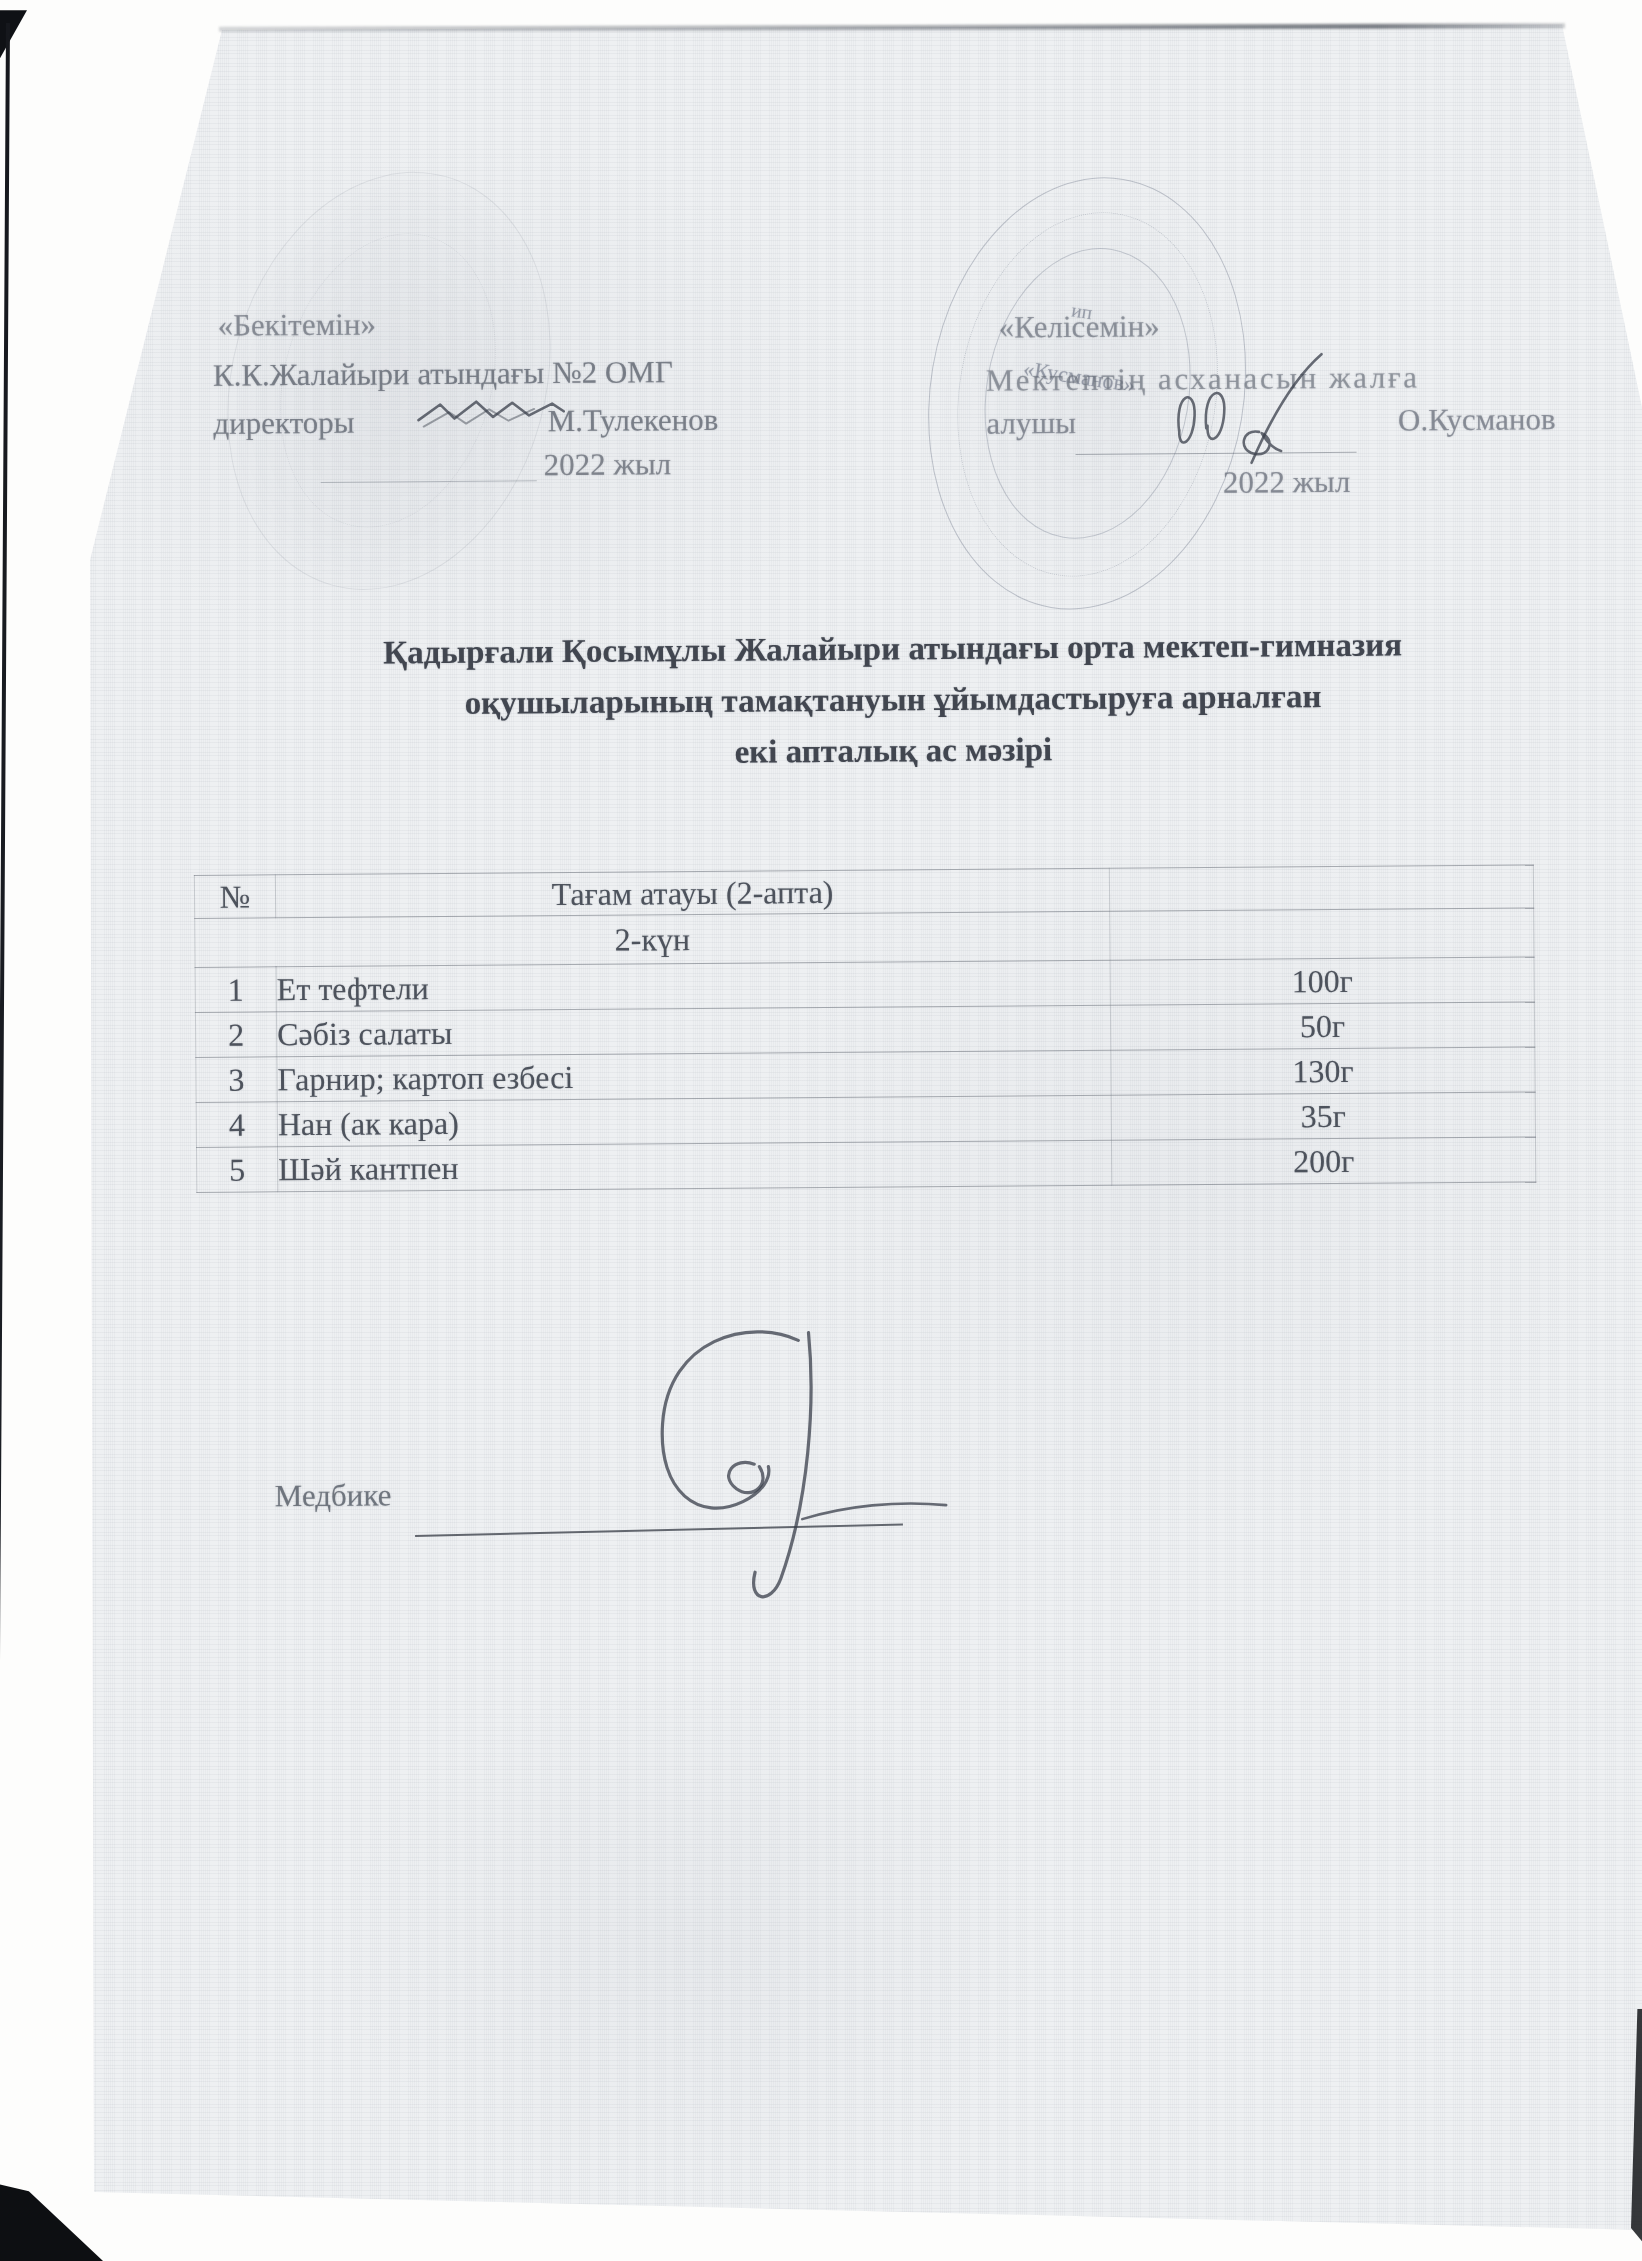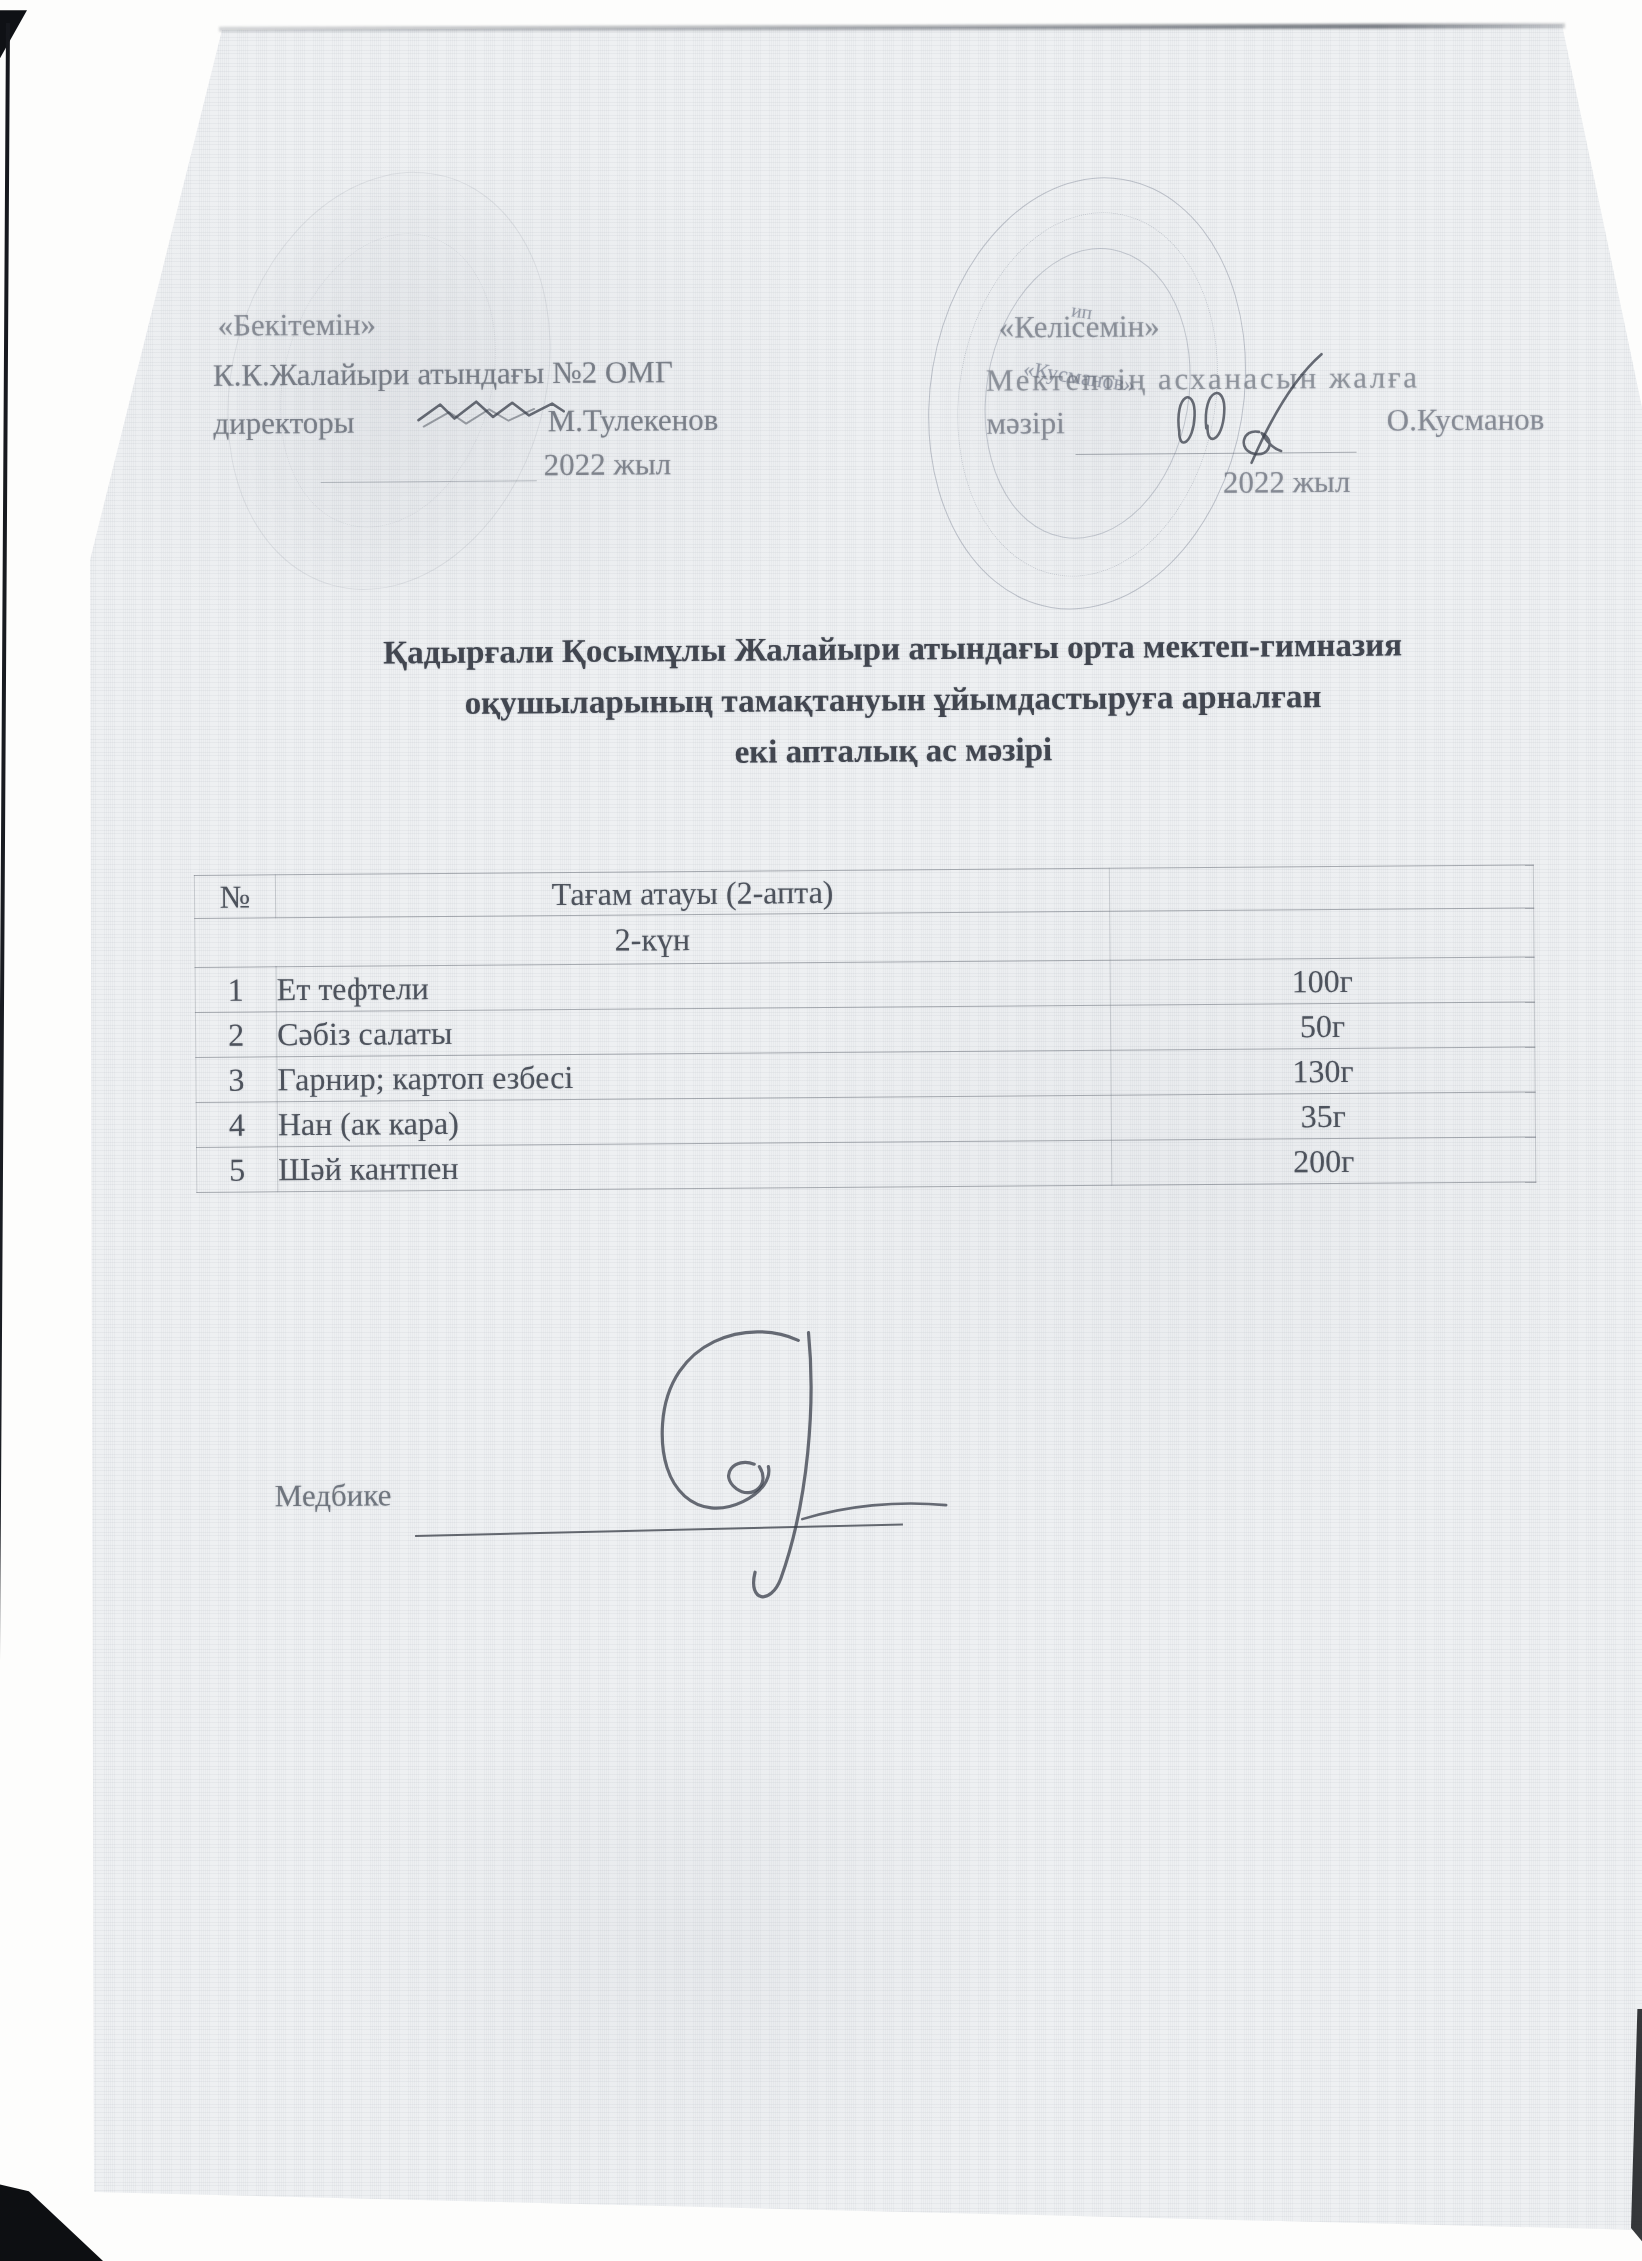--- a/index.html
+++ b/index.html
@@ -139,21 +139,21 @@
     <div class="txt ap-txt ap-l3"><span>директоры</span><span class="name">М.Тулекенов</span></div>
     <svg class="sig-svg sig-director" viewBox="0 0 240 70">
       <path class="sig-stroke" stroke-width="4" d="M6 42 L40 18 L62 40 L96 14 L122 38 L152 16 L178 36 L214 18 L232 30"></path>
       <path class="sig-stroke" stroke-width="3" opacity=".6" d="M14 52 L54 30 L80 48 L116 26 L146 44 L186 26"></path>
     </svg>
     <div class="ap-lline"></div>
     <div class="txt ap-txt ap-l4">2022 жыл</div>
 
     <div class="txt ap-txt ap-r1">«Келісемін»</div>
     <div class="txt ap-txt ap-r2">Мектептің асханасын жалға</div>
-    <div class="txt ap-txt ap-r3"><span>мәзірі</span><span class="name">О.Кусманов</span></div>
+    <div class="txt ap-txt ap-r3"><span>алушы</span><span class="name">О.Кусманов</span></div>
     <svg class="sig-svg sig-lessee" viewBox="0 0 270 185">
       <path class="sig-stroke" stroke-width="4" d="M26 128 C18 66 52 56 50 102 C48 146 24 158 26 124"></path>
       <path class="sig-stroke" stroke-width="4" d="M68 122 C62 58 100 50 96 98 C93 142 68 152 70 118"></path>
       <path class="sig-stroke" stroke-width="4" d="M150 128 c-26 -6 -34 28 -8 34 c24 6 34 -22 12 -32 c8 14 18 24 30 28"></path>
       <path class="sig-stroke" stroke-width="4" d="M138 176 C168 108 204 46 248 8"></path>
     </svg>
     <div class="ap-rline"></div>
     <div class="txt ap-txt ap-r4">2022 жыл</div>
 
     <div class="title">

